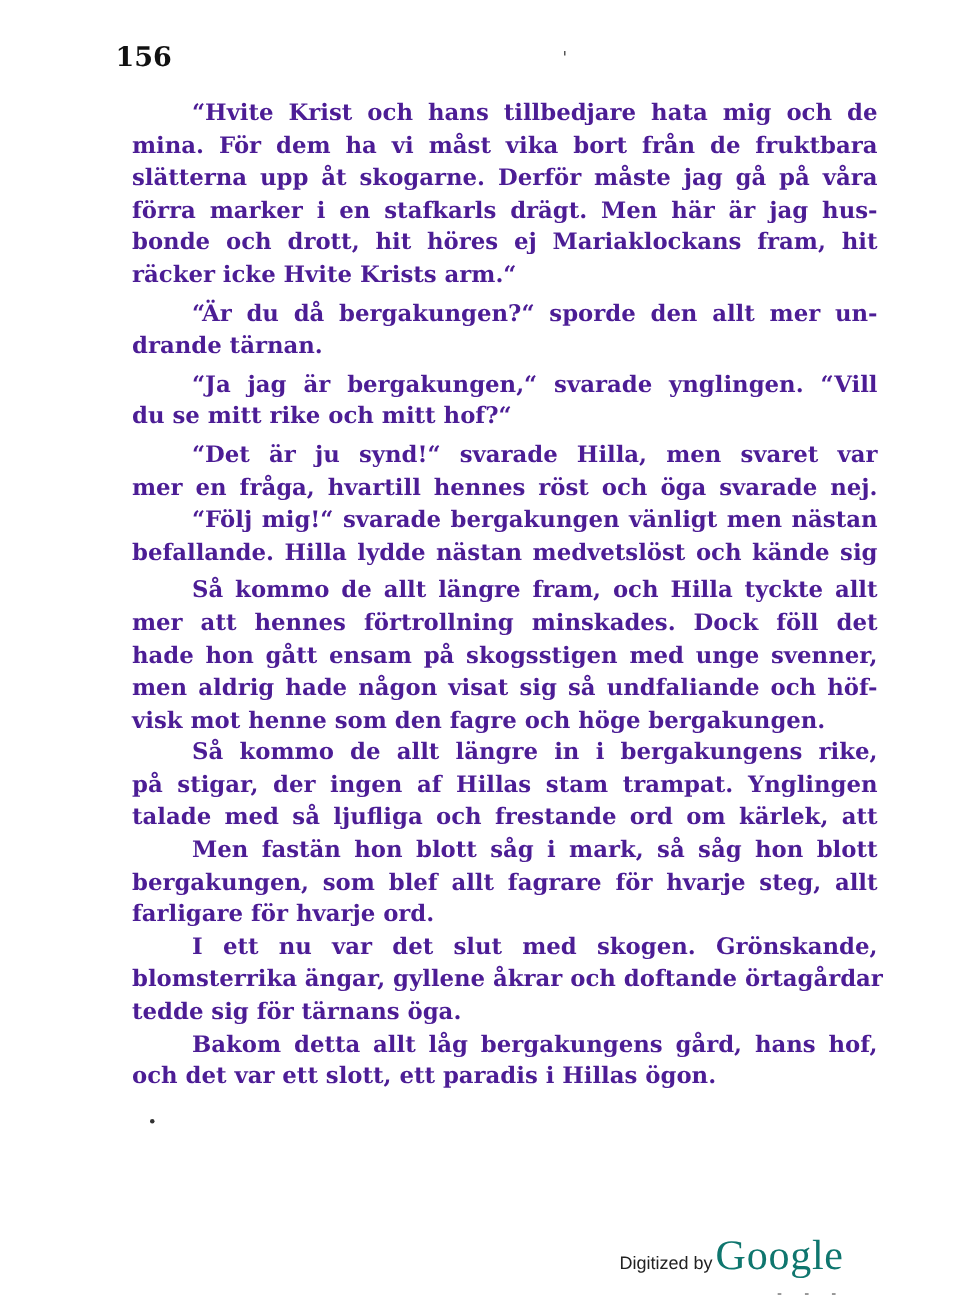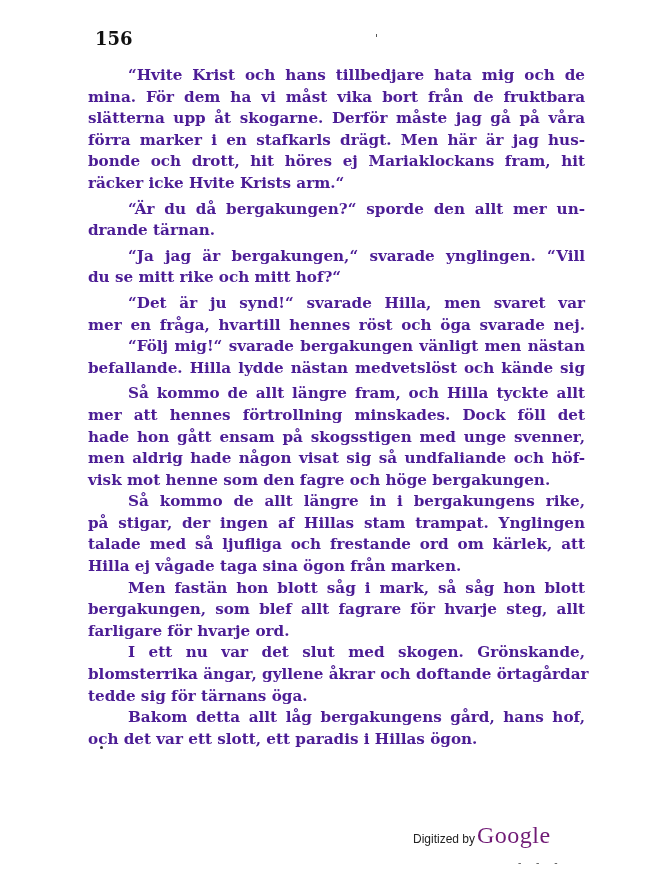--- a/index.html
+++ b/index.html
@@ -1,36 +1,36 @@
 <!DOCTYPE html>
 <html><head>
   <meta charset="utf-8">
   <style>
     html, body { margin:0; padding:0; background:#ffffff; }
     body { width:648px; height:871px; position:relative; overflow:hidden; color:#111; }
     .page-number {
-      position:absolute; left:95px; top:28px;
+      position:absolute; left:77px; top:28px;
       font-family:"DejaVu Serif", serif; font-weight:bold; font-size:18px; color:#111;
     }
     .speck { position:absolute; background:#555; }
     .text-block {
       position:absolute; left:88px; top:65px; width:497px;
       font-family:"DejaVu Serif", serif; font-size:15.2px; line-height:21.6px;
       text-align:justify; color:#4c1d95; font-weight:600;
     }
     .para { margin:0; text-indent:40px; text-align:justify; }
     .para.gap { margin-top:4px; }
     .line { display:block; text-align:justify; text-align-last:justify; white-space:nowrap; }
     .line.last { text-align-last:left; }
     .bullet-dot { position:absolute; left:100px; top:746px; width:3px; height:3px; background:#333; border-radius:50%; }
     .watermark {
       position:absolute; left:413px; top:822px; display:flex; align-items:baseline; gap:2px;
     }
     .watermark .small { font-family:"Liberation Sans", sans-serif; font-size:12px; color:#222; }
-    .watermark .brand { font-family:"Liberation Serif", serif; font-size:24px; color:#701a75; letter-spacing:0.5px; }
+    .watermark .brand { font-family:"Liberation Serif", serif; font-size:28px; color:#0f766e; letter-spacing:0.5px; }
     .dashes { position:absolute; left:518px; top:857px; font-family:"Liberation Sans", sans-serif; font-size:10px; color:#555; letter-spacing:6px; }
   </style>
 </head>
 <body>
 
 <div class="page-number">156</div>
 <div class="speck" style="left:376px;top:34px;width:1px;height:3px;"></div>
 
 <div class="text-block">
   <p class="para">
@@ -61,21 +61,20 @@
     <span class="line">Så kommo de allt längre fram, och Hilla tyckte allt</span>
     <span class="line" style="margin-left:-40px">mer att hennes förtrollning minskades. Dock föll det</span>
     <span class="line" style="margin-left:-40px">hade hon gått ensam på skogsstigen med unge svenner,</span>
     <span class="line" style="margin-left:-40px">men aldrig hade någon visat sig så undfaliande och höf-</span>
     <span class="line last" style="margin-left:-40px">visk mot henne som den fagre och höge bergakungen.</span>
   </p>
   <p class="para">
     <span class="line">Så kommo de allt längre in i bergakungens rike,</span>
     <span class="line" style="margin-left:-40px">på stigar, der ingen af Hillas stam trampat. Ynglingen</span>
     <span class="line" style="margin-left:-40px">talade med så ljufliga och frestande ord om kärlek, att</span>
-    <span class="line last" style="margin-left:-40px">Hilla ej vågade taga sina ögon från marken.</span>
   </p>
   <p class="para">
     <span class="line">Men fastän hon blott såg i mark, så såg hon blott</span>
     <span class="line" style="margin-left:-40px">bergakungen, som blef allt fagrare för hvarje steg, allt</span>
     <span class="line last" style="margin-left:-40px">farligare för hvarje ord.</span>
   </p>
   <p class="para">
     <span class="line">I ett nu var det slut med skogen. Grönskande,</span>
     <span class="line" style="margin-left:-40px">blomsterrika ängar, gyllene åkrar och doftande örtagårdar</span>
     <span class="line last" style="margin-left:-40px">tedde sig för tärnans öga.</span>

